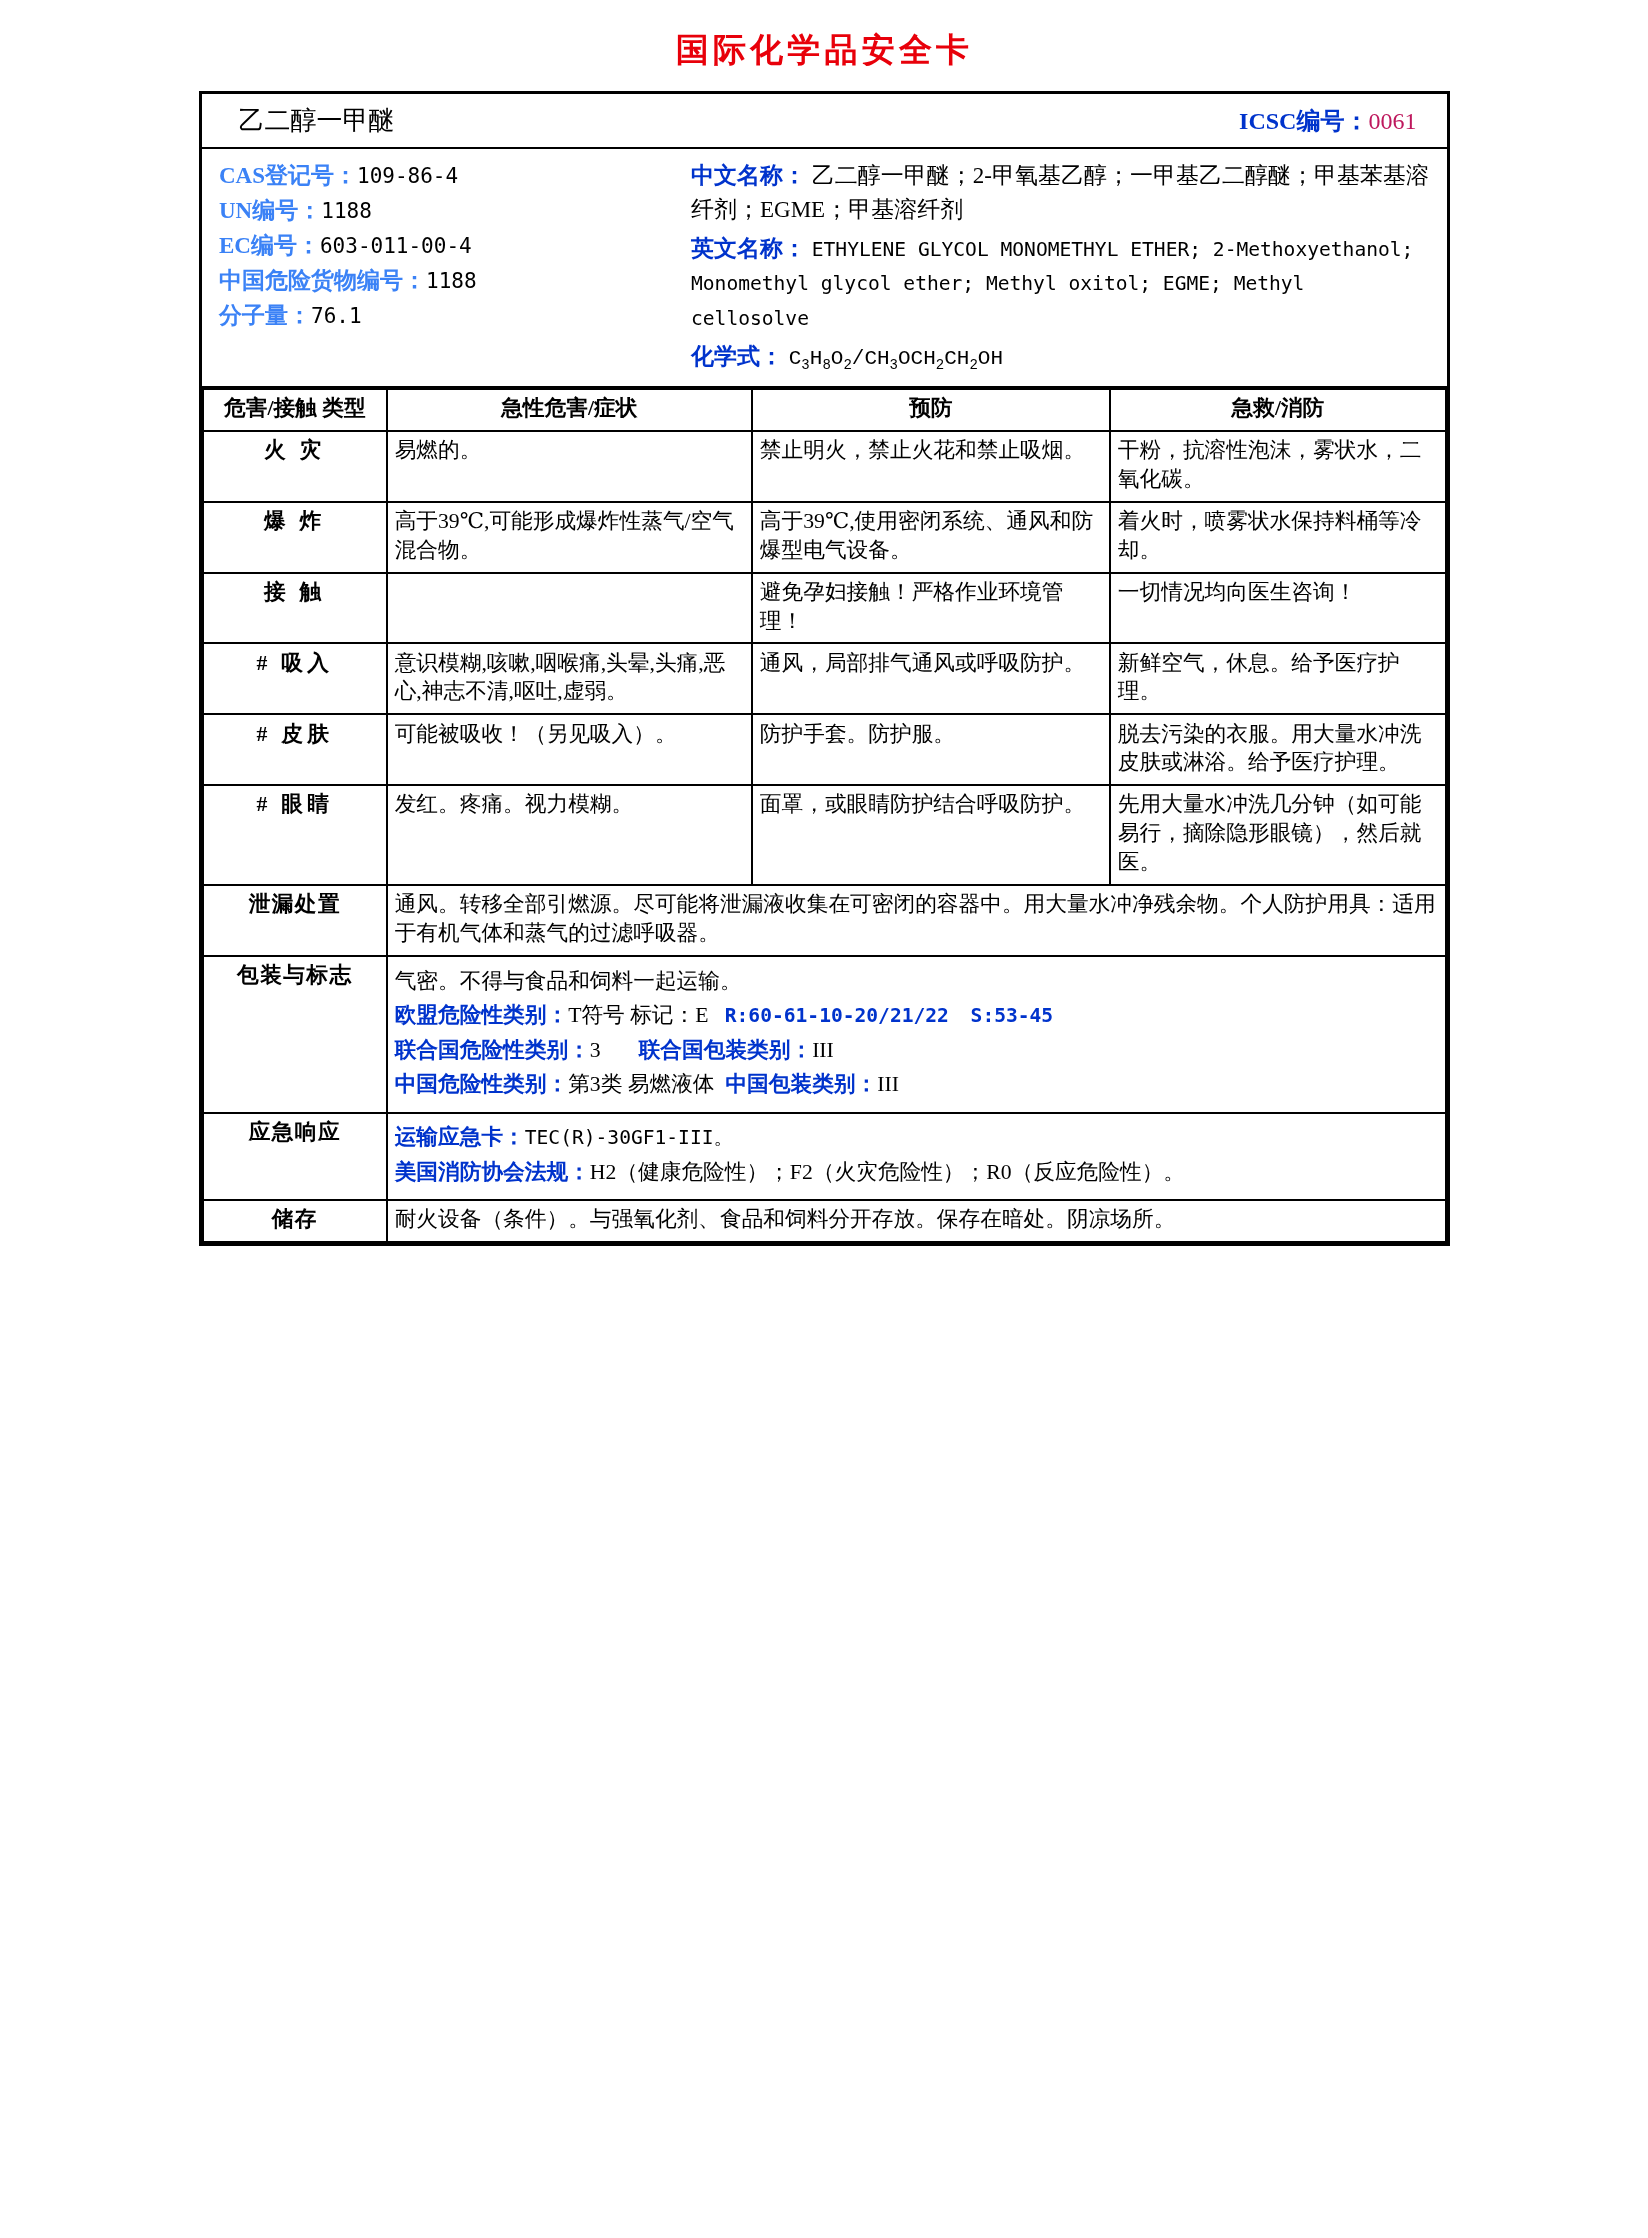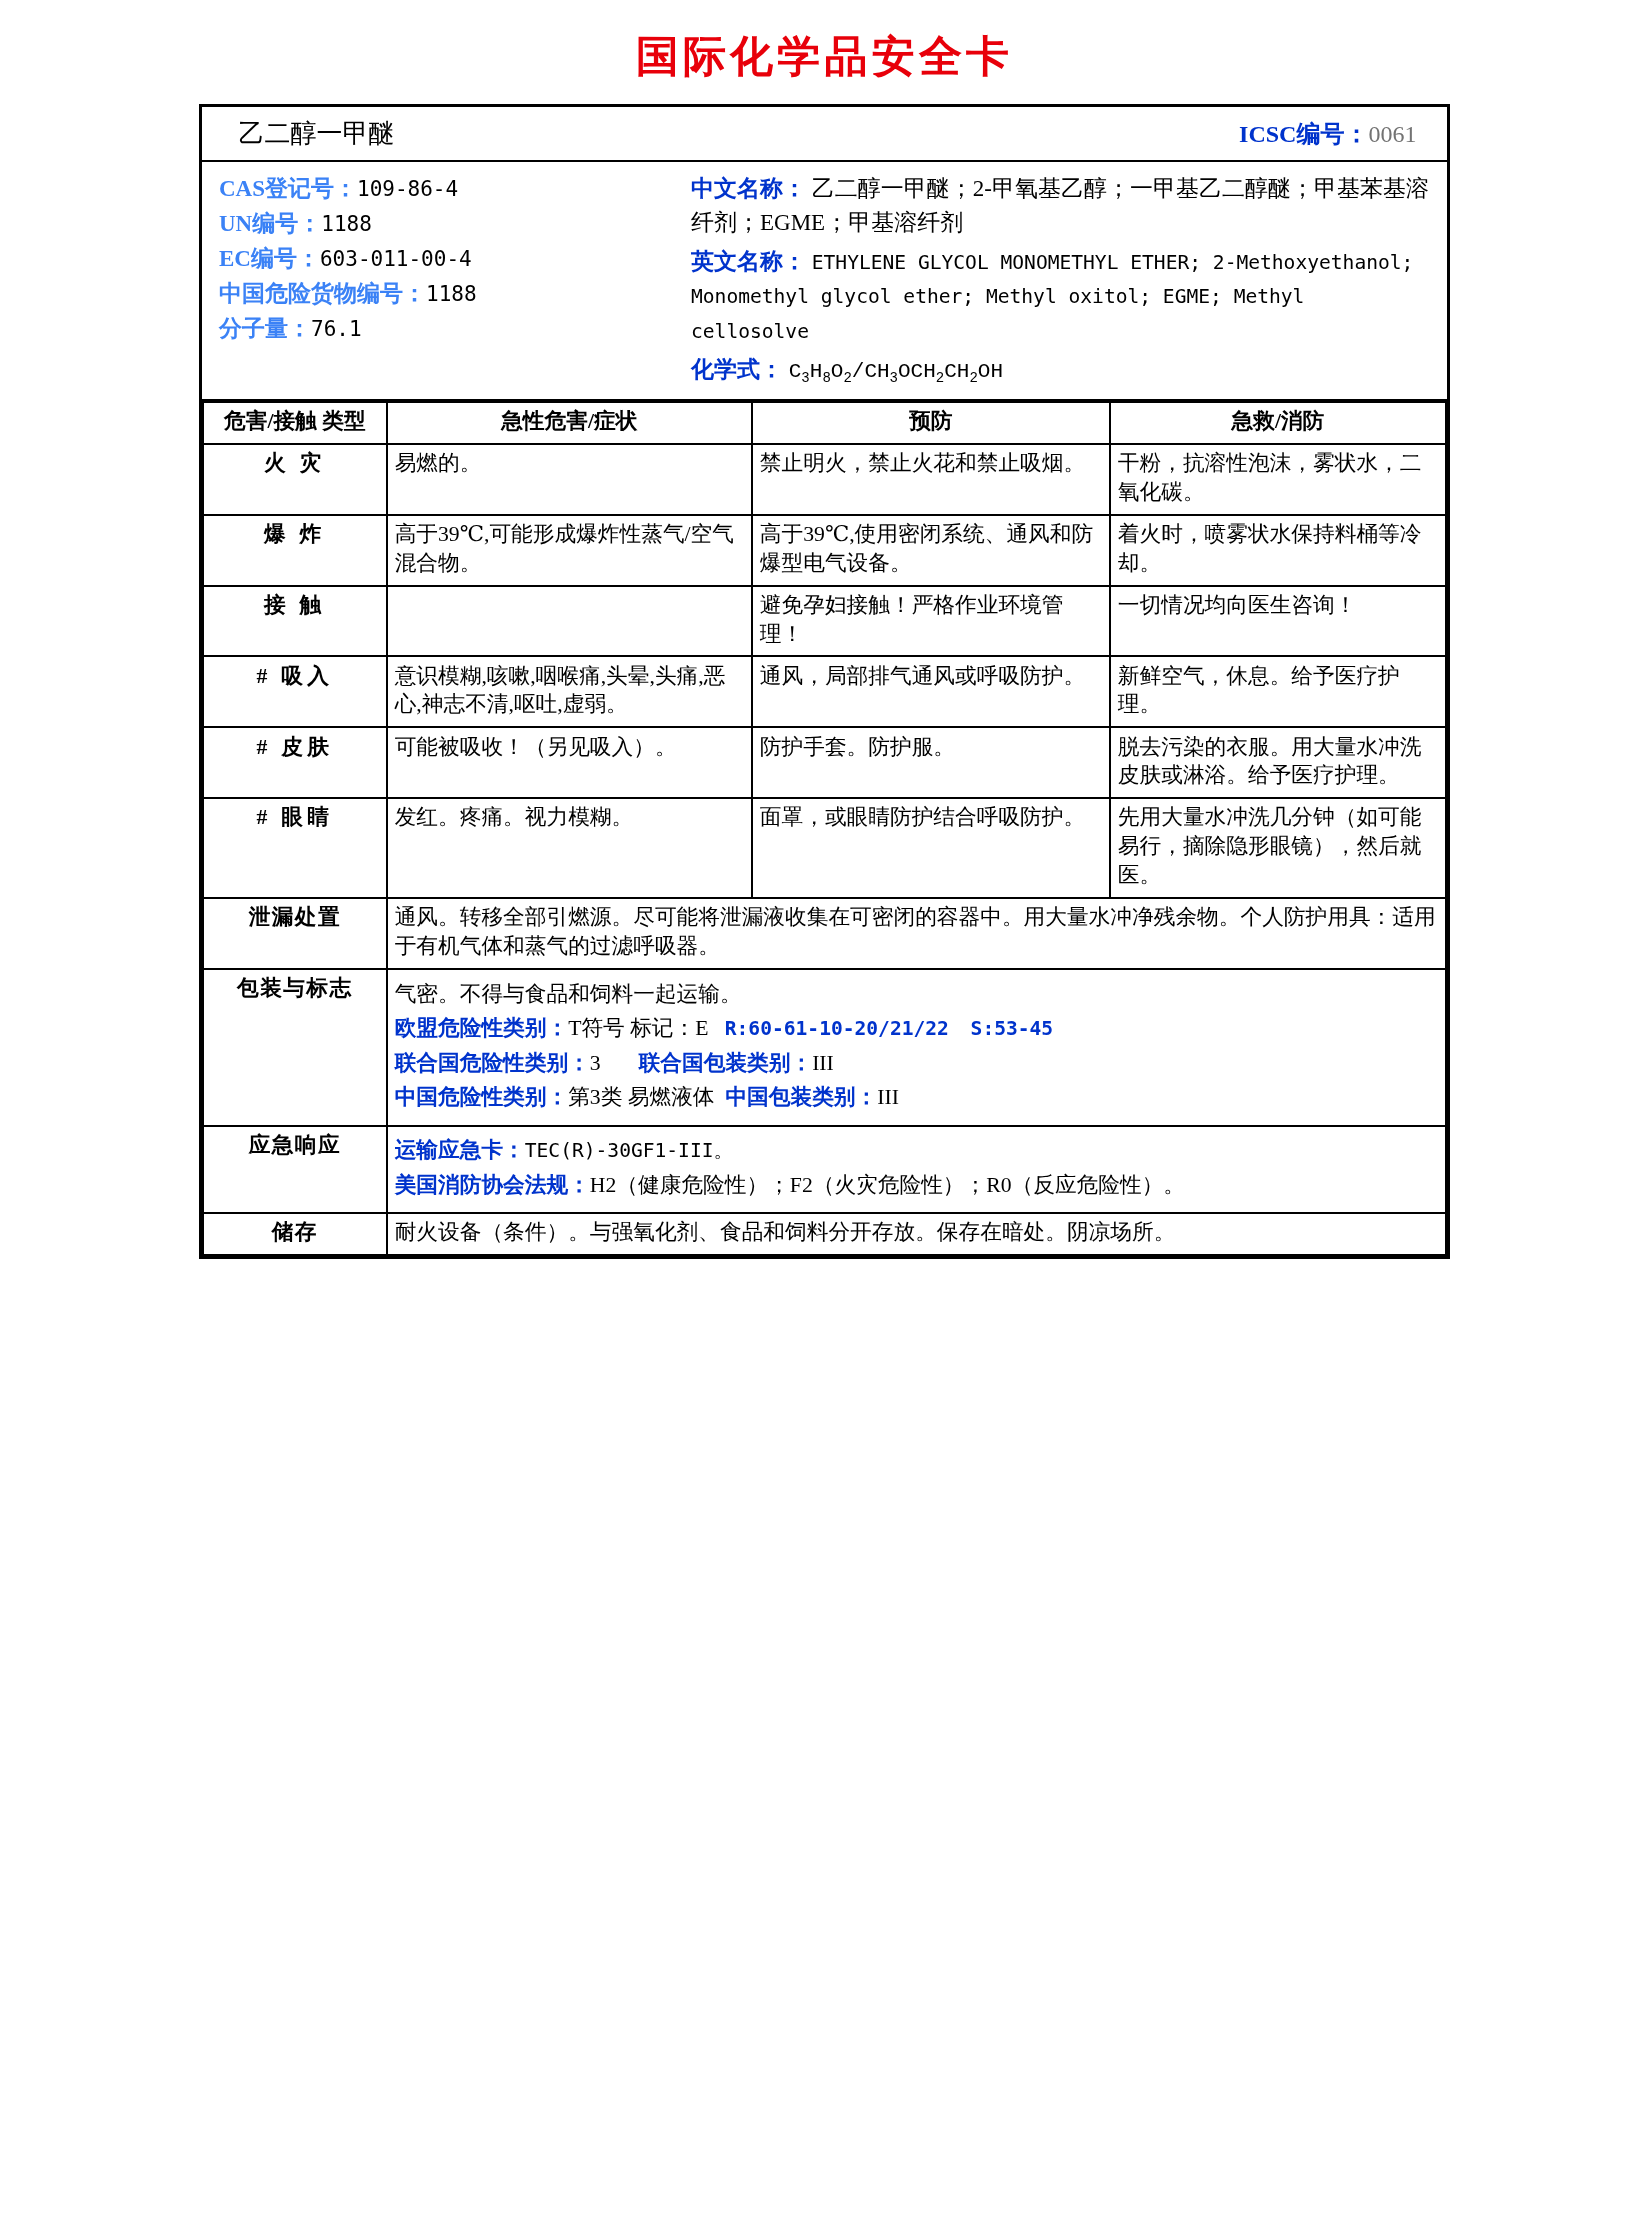--- a/index.html
+++ b/index.html
@@ -15,21 +15,21 @@
   .page {
     width: 1649px;
     box-sizing: border-box;
     padding: 0;
   }
   .doc-title {
     text-align: center;
     color: #e8000a;
     font-family: "DejaVu Sans", "Liberation Sans", sans-serif;
     font-weight: bold;
-    font-size: 43px;
+    font-size: 33px;
     letter-spacing: 4.2px;
     margin: 28px 0 18px 0;
   }
   .card {
     margin: 0 auto;
     width: 1251px;
     border: 3.5px solid #000;
     box-sizing: border-box;
     background: #fff;
   }
@@ -47,21 +47,21 @@
     padding-left: 24px;
     color: #000;
   }
   .hdr-icsc {
     color: #0033cc;
     font-size: 24px;
     font-weight: bold;
     padding-right: 18px;
   }
   .hdr-icsc .num {
-    color: #737373;
+    color: #be185d;
     font-weight: normal;
   }
   .ident {
     display: flex;
     border-bottom: 2.8px solid #000;
   }
   .ident-left {
     width: 482px;
     box-sizing: border-box;
     padding: 9.8px 7px 9.8px 17px;

